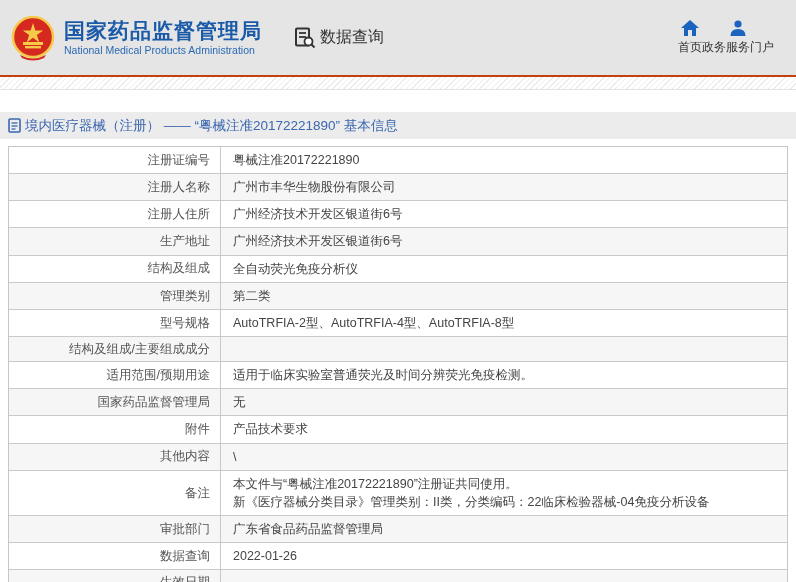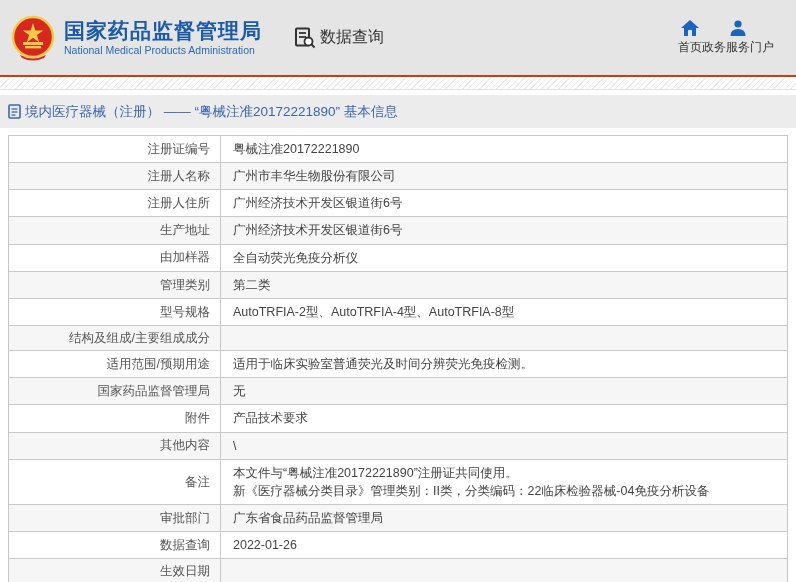--- a/index.html
+++ b/index.html
@@ -16,21 +16,21 @@
   .section-label { font-size:16px; color:#333; }
   .header-spacer { flex:1; }
   .nav-item { display:flex; flex-direction:column; align-items:center; cursor:pointer; }
   .nav-item svg { width:18px; height:16px; }
   .nav-label { font-size:12px; color:#333; margin-top:3px; }
 
   
   .hatch { height:13px; background:repeating-linear-gradient(135deg,#ffffff 0 3px,#ececec 3px 4px); border-bottom:1px solid #e2e2e2; }
 
   
-  .titlebar { margin-top:5px; height:33px; background:#ececec; display:flex; align-items:center; padding-left:8px; }
+  .titlebar { margin-top:22px; height:27px; background:#ececec; display:flex; align-items:center; padding-left:8px; }
   .titlebar .doc-icon { width:13px; height:15px; margin-right:4px; }
   .page-title { color:#3b66b0; font-size:13.5px; }
 
   
   .info-table { margin:7px 8px 0 8px; border:1px solid #c6c6c6; border-bottom:none; }
   .t-row { display:flex; border-bottom:1px solid #c9c9c9; background:#fff; }
   .t-row.alt { background:#f6f6f6; }
   .t-label { width:212px; flex:0 0 212px; text-align:center; padding:4px 10px; font-size:12.5px; color:#555;
              border-right:1px solid #c9c9c9; display:flex; align-items:center; justify-content:flex-end; line-height:1.3; }
   .t-value { flex:1; padding:4px 12px; font-size:12.5px; color:#444; display:flex; flex-direction:column; justify-content:center; line-height:1.45; }
@@ -126,21 +126,21 @@
     <div class="t-row alt">
       <div class="t-label">
         <span>生产地址</span>
       </div>
       <div class="t-value">
         <span>广州经济技术开发区银道街6号</span>
       </div>
     </div>
     <div class="t-row">
       <div class="t-label">
-        <span>由加样器</span>
+        <span>结构及组成</span>
       </div>
       <div class="t-value">
         <span>全自动荧光免疫分析仪</span>
       </div>
     </div>
     <div class="t-row alt">
       <div class="t-label">
         <span>管理类别</span>
       </div>
       <div class="t-value">

